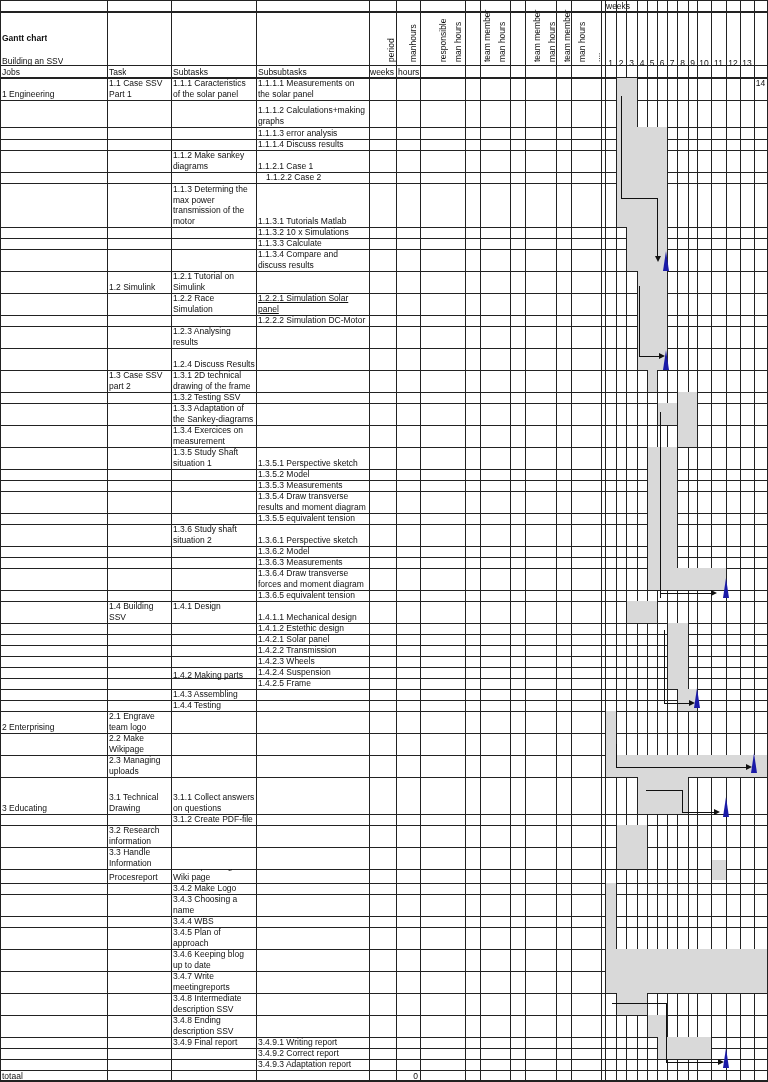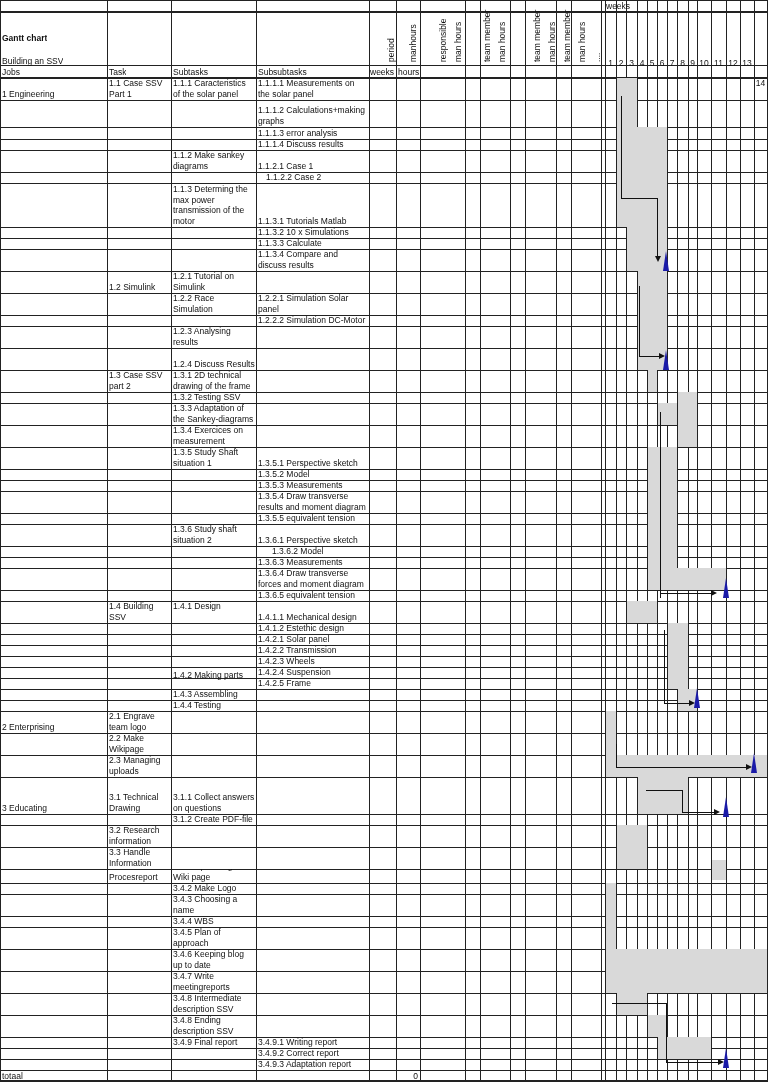--- a/index.html
+++ b/index.html
@@ -227,38 +227,38 @@
       <div class="cell-text" style="left: 258px; width: 110px; top: 150px; height: 22px; display: flex; align-items: flex-end;"><span>1.1.2.1 Case 1</span></div>
       <div class="cell-text" style="left: 258px; width: 110px; top: 172px; height: 11px; display: flex; align-items: flex-end; margin-left: 8px;"><span>1.1.2.2 Case 2</span></div>
       <div class="cell-text" style="left: 173px; width: 82px; top: 183px; height: 44px; display: flex; align-items: flex-end;"><span>1.1.3 Determing the max power transmission of the motor</span></div>
       <div class="cell-text" style="left: 258px; width: 110px; top: 183px; height: 44px; display: flex; align-items: flex-end;"><span>1.1.3.1 Tutorials Matlab</span></div>
       <div class="cell-text" style="left: 258px; width: 110px; top: 227px; height: 11px; display: flex; align-items: flex-end;"><span>1.1.3.2 10 x Simulations</span></div>
       <div class="cell-text" style="left: 258px; width: 110px; top: 238px; height: 11px; display: flex; align-items: flex-end;"><span>1.1.3.3 Calculate</span></div>
       <div class="cell-text" style="left: 258px; width: 110px; top: 249px; height: 22px; display: flex; align-items: flex-end;"><span>1.1.3.4 Compare and discuss results</span></div>
       <div class="cell-text" style="left: 109px; width: 62px; top: 271px; height: 22px; display: flex; align-items: flex-end;"><span>1.2 Simulink</span></div>
       <div class="cell-text" style="left: 173px; width: 82px; top: 271px; height: 22px; display: flex; align-items: flex-end;"><span>1.2.1 Tutorial on Simulink</span></div>
       <div class="cell-text" style="left: 173px; width: 82px; top: 293px; height: 22px; display: flex; align-items: flex-end;"><span>1.2.2 Race Simulation</span></div>
-      <div class="cell-text" style="left: 258px; width: 110px; top: 293px; height: 22px; display: flex; align-items: flex-end;"><span>1.2.2.1 Simulation Solar panel</span></div>
+      <div class="cell-text" style="left: 258px; width: 110px; top: 293px; height: 22px; display: flex; align-items: flex-end; text-decoration: underline;"><span>1.2.2.1 Simulation Solar panel</span></div>
       <div class="cell-text" style="left: 258px; width: 110px; top: 315px; height: 11px; display: flex; align-items: flex-end;"><span>1.2.2.2 Simulation DC-Motor</span></div>
       <div class="cell-text" style="left: 173px; width: 82px; top: 326px; height: 22px; display: flex; align-items: flex-end;"><span>1.2.3 Analysing results</span></div>
       <div class="cell-text" style="left: 173px; width: 82px; top: 348px; height: 22px; display: flex; align-items: flex-end;"><span>1.2.4 Discuss Results</span></div>
       <div class="cell-text" style="left: 109px; width: 62px; top: 370px; height: 22px; display: flex; align-items: flex-end;"><span>1.3 Case SSV part 2</span></div>
       <div class="cell-text" style="left: 173px; width: 82px; top: 370px; height: 22px; display: flex; align-items: center;"><span>1.3.1 2D technical drawing of the frame</span></div>
       <div class="cell-text" style="left: 173px; width: 82px; top: 392px; height: 11px; display: flex; align-items: flex-end;"><span>1.3.2 Testing SSV</span></div>
       <div class="cell-text" style="left: 173px; width: 82px; top: 403px; height: 22px; display: flex; align-items: flex-end;"><span>1.3.3 Adaptation of the Sankey-diagrams</span></div>
       <div class="cell-text" style="left: 173px; width: 82px; top: 425px; height: 22px; display: flex; align-items: flex-end;"><span>1.3.4 Exercices on measurement</span></div>
       <div class="cell-text" style="left: 173px; width: 82px; top: 447px; height: 22px; display: flex; align-items: flex-end;"><span>1.3.5 Study Shaft situation 1</span></div>
       <div class="cell-text" style="left: 258px; width: 110px; top: 447px; height: 22px; display: flex; align-items: flex-end;"><span>1.3.5.1 Perspective sketch</span></div>
       <div class="cell-text" style="left: 258px; width: 110px; top: 469px; height: 11px; display: flex; align-items: flex-end;"><span>1.3.5.2 Model</span></div>
       <div class="cell-text" style="left: 258px; width: 110px; top: 480px; height: 11px; display: flex; align-items: flex-end;"><span>1.3.5.3 Measurements</span></div>
       <div class="cell-text" style="left: 258px; width: 110px; top: 491px; height: 22px; display: flex; align-items: flex-end;"><span>1.3.5.4 Draw transverse results and moment diagram</span></div>
       <div class="cell-text" style="left: 258px; width: 110px; top: 513px; height: 11px; display: flex; align-items: flex-end;"><span>1.3.5.5 equivalent tension</span></div>
       <div class="cell-text" style="left: 173px; width: 82px; top: 524px; height: 22px; display: flex; align-items: flex-end;"><span>1.3.6 Study shaft situation 2</span></div>
       <div class="cell-text" style="left: 258px; width: 110px; top: 524px; height: 22px; display: flex; align-items: flex-end;"><span>1.3.6.1 Perspective sketch</span></div>
-      <div class="cell-text" style="left: 258px; width: 110px; top: 546px; height: 11px; display: flex;  margin-left: 14px;"><span>1.3.6.2 Model</span></div>
+      <div class="cell-text" style="left: 258px; width: 110px; top: 546px; height: 11px; display: flex; "><span>1.3.6.2 Model</span></div>
       <div class="cell-text" style="left: 258px; width: 110px; top: 557px; height: 11px; display: flex; align-items: flex-end;"><span>1.3.6.3 Measurements</span></div>
       <div class="cell-text" style="left: 258px; width: 110px; top: 568px; height: 22px; display: flex; align-items: flex-end;"><span>1.3.6.4 Draw transverse forces and moment diagram</span></div>
       <div class="cell-text" style="left: 258px; width: 110px; top: 590px; height: 11px; display: flex; align-items: flex-end;"><span>1.3.6.5 equivalent tension</span></div>
       <div class="cell-text" style="left: 109px; width: 62px; top: 601px; height: 22px; display: flex; align-items: flex-end;"><span>1.4 Building SSV</span></div>
       <div class="cell-text" style="left: 173px; width: 82px; top: 601px; height: 22px; display: flex; "><span>1.4.1 Design</span></div>
       <div class="cell-text" style="left: 258px; width: 110px; top: 601px; height: 22px; display: flex; align-items: flex-end;"><span>1.4.1.1 Mechanical design</span></div>
       <div class="cell-text" style="left: 258px; width: 110px; top: 623px; height: 11px; display: flex; align-items: flex-end;"><span>1.4.1.2 Estethic design</span></div>
       <div class="cell-text" style="left: 173px; width: 82px; top: 670px; height: 11px; display: flex; align-items: flex-end;"><span>1.4.2 Making parts</span></div>
       <div class="cell-text" style="left: 258px; width: 110px; top: 634px; height: 11px; display: flex; align-items: flex-end;"><span>1.4.2.1 Solar panel</span></div>
       <div class="cell-text" style="left: 258px; width: 110px; top: 645px; height: 11px; display: flex; align-items: flex-end;"><span>1.4.2.2 Transmission</span></div>

